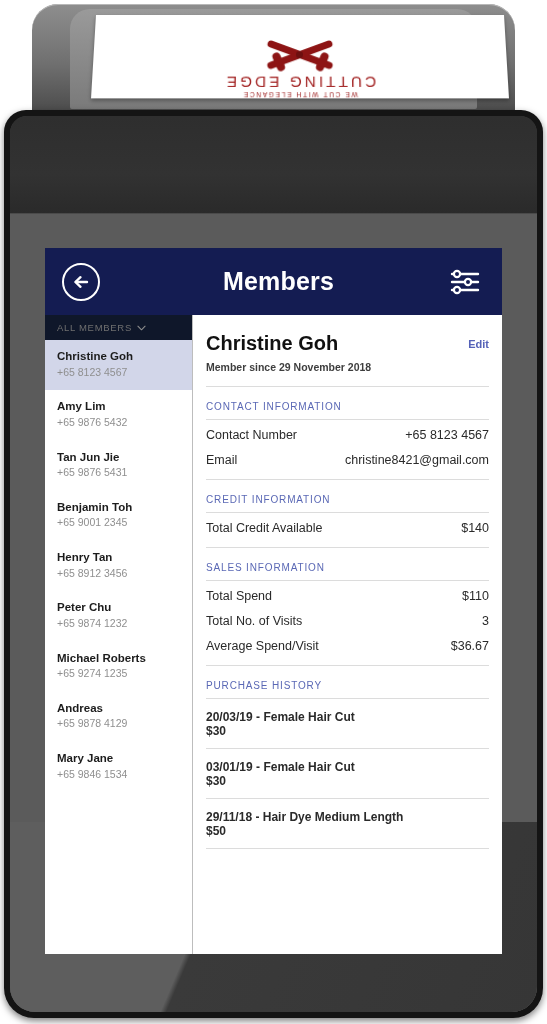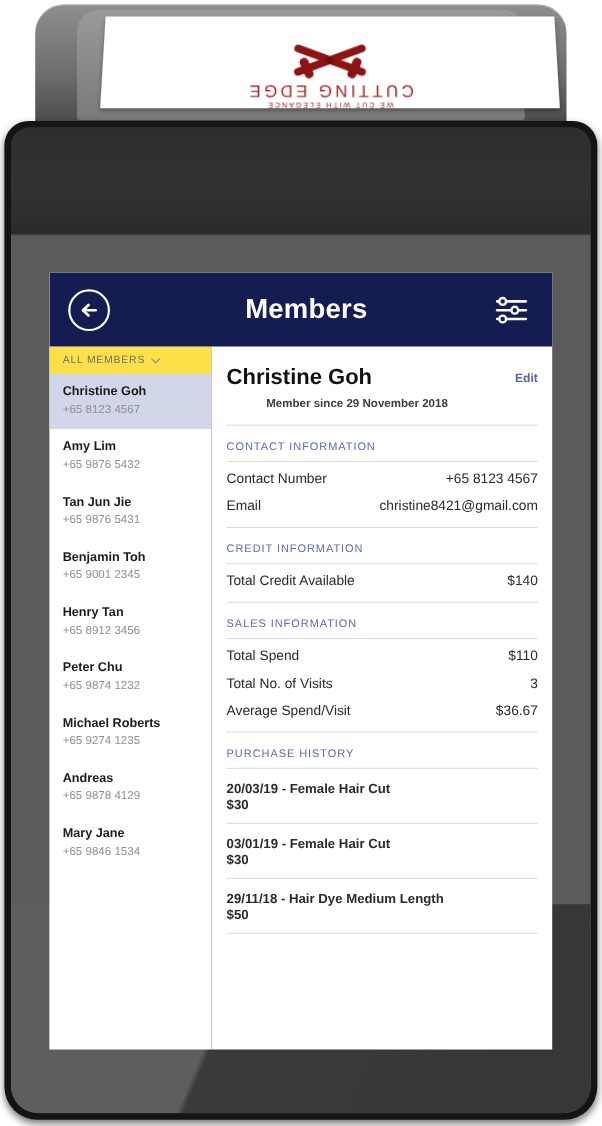--- a/index.html
+++ b/index.html
@@ -219,21 +219,21 @@
     background: transparent;
     font-family: "Liberation Sans", sans-serif;
     font-size: 14.5px;
     color: #7d7d7d;
     width: 100%;
     padding: 0;
   }
   .search-input::placeholder { color: #8d8d8d; }
   .filter-row {
     height: 25px;
-    background: #fde047;
+    background: #0f172a;
     display: flex;
     align-items: center;
     padding: 0 12px;
     gap: 5px;
     cursor: pointer;
   }
   .filter-row-label {
     font-size: 9.5px;
     letter-spacing: .7px;
     color: #6f6f6f;
@@ -277,21 +277,20 @@
     font-size: 20px;
     font-weight: bold;
     color: #111111;
     line-height: 1.2;
   }
   .detail-since {
     margin-top: 6px;
     font-size: 10.5px;
     font-weight: bold;
     color: #3e3e3e;
-    margin-left: 36px;
   }
   .edit-link {
     font-size: 11px;
     font-weight: bold;
     color: #5562b8;
     padding-top: 7px;
     cursor: pointer;
   }
 
   .section { padding-top: 14px; }

